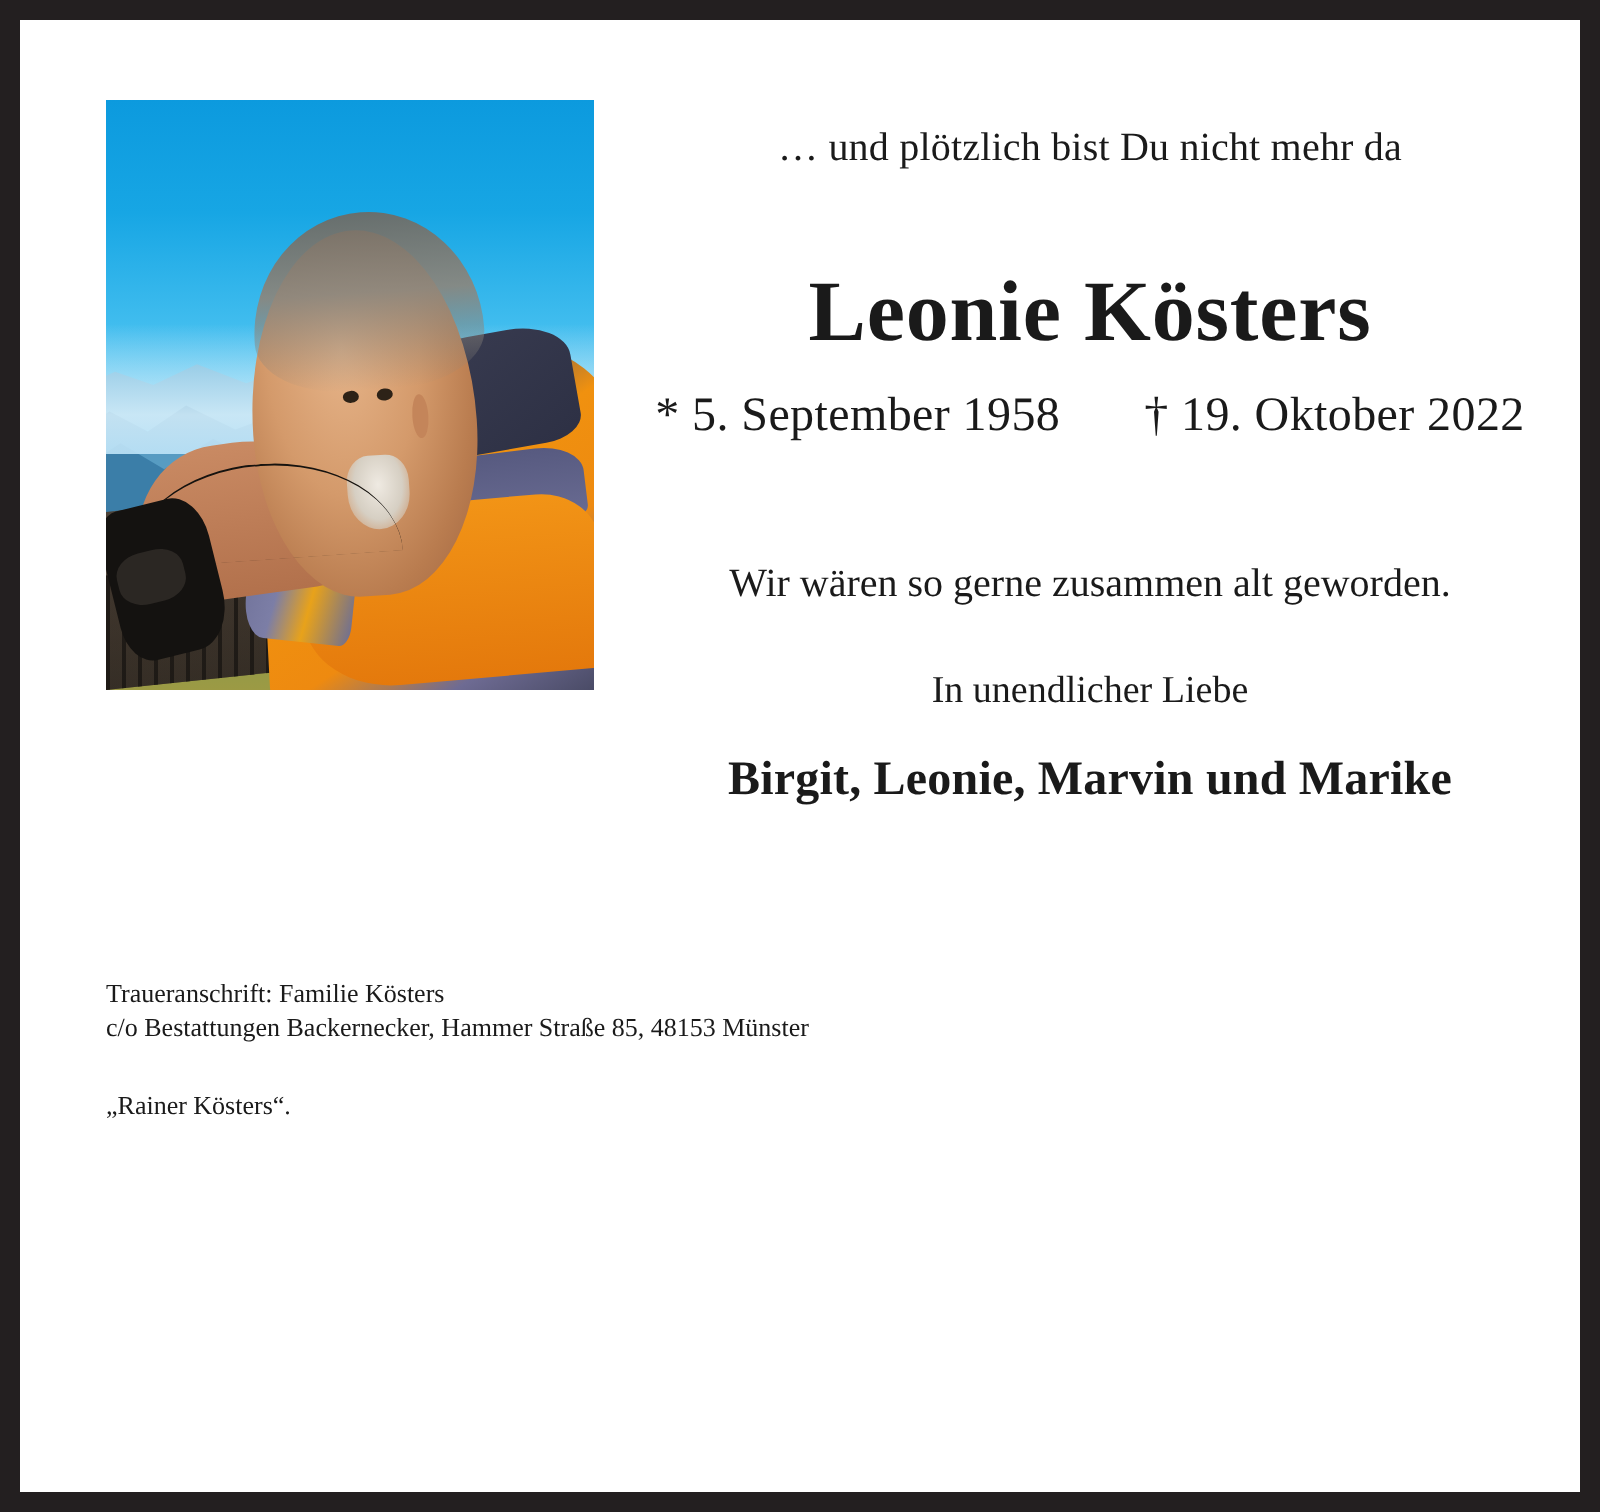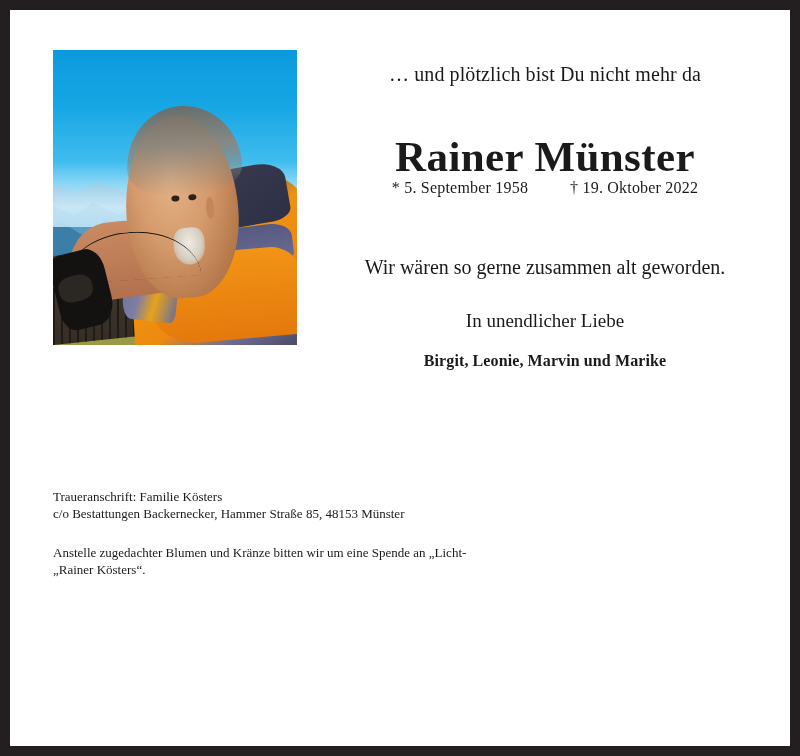--- a/index.html
+++ b/index.html
@@ -280,39 +280,40 @@
     letter-spacing: .1px;
   }
   .name {
     font-size: 43px;
     font-weight: bold;
     letter-spacing: .4px;
     margin-top: 47px;
     line-height: 1.05;
   }
   .dates {
-    font-size: 16px;
+    margin-top: 16px;
+    font-size: 24px;
     letter-spacing: .2px;
   }
   .dates .gap {
     display: inline-block;
     width: 42px;
   }
   .epitaph {
     margin-top: 57px;
     font-size: 20px;
     line-height: 1.3;
   }
   .love-line {
     margin-top: 30px;
     font-size: 19px;
   }
   .family {
     margin-top: 20px;
-    font-size: 16px;
+    font-size: 24px;
     font-weight: bold;
     letter-spacing: .1px;
   }
   .on-behalf {
     margin-top: 5px;
     font-size: 20px;
   }
 
   
   .bottom-block {
@@ -365,38 +366,37 @@
           <div class="ear"></div>
         </div>
         <div class="hair"></div>
         <div class="strap"></div>
         <div class="binoculars"></div>
       </div>
     </div>
 
     <div class="right-col">
       <div class="lead-line">… und plötzlich bist Du nicht mehr da</div>
-      <div class="name">Rainer Münster</div>
+      <div class="name">Leonie Kösters</div>
       <div class="dates">
         <span>* 5. September 1958</span><span class="gap"></span><span>† 19. Oktober 2022</span>
       </div>
       <div class="epitaph">Wir wären so gerne zusammen alt geworden.</div>
       <div class="love-line">In unendlicher Liebe</div>
       <div class="family">Birgit, Leonie, Marvin und Marike</div>
     </div>
 
     <div class="bottom-block">
 
       <p class="para">
         <span class="ln">Traueranschrift: Familie Kösters</span>
         <span class="ln">c/o Bestattungen Backernecker, Hammer Straße 85, 48153 Münster</span>
       </p>
 
 
       <p class="para">
-        <span class="ln">Anstelle zugedachter Blumen und Kränze bitten wir um eine Spende an „Licht-</span>
         <span class="ln">„Rainer Kösters“.</span>
       </p>
 
     </div>
 
   </div>
 </div>
 
 </body></html>

